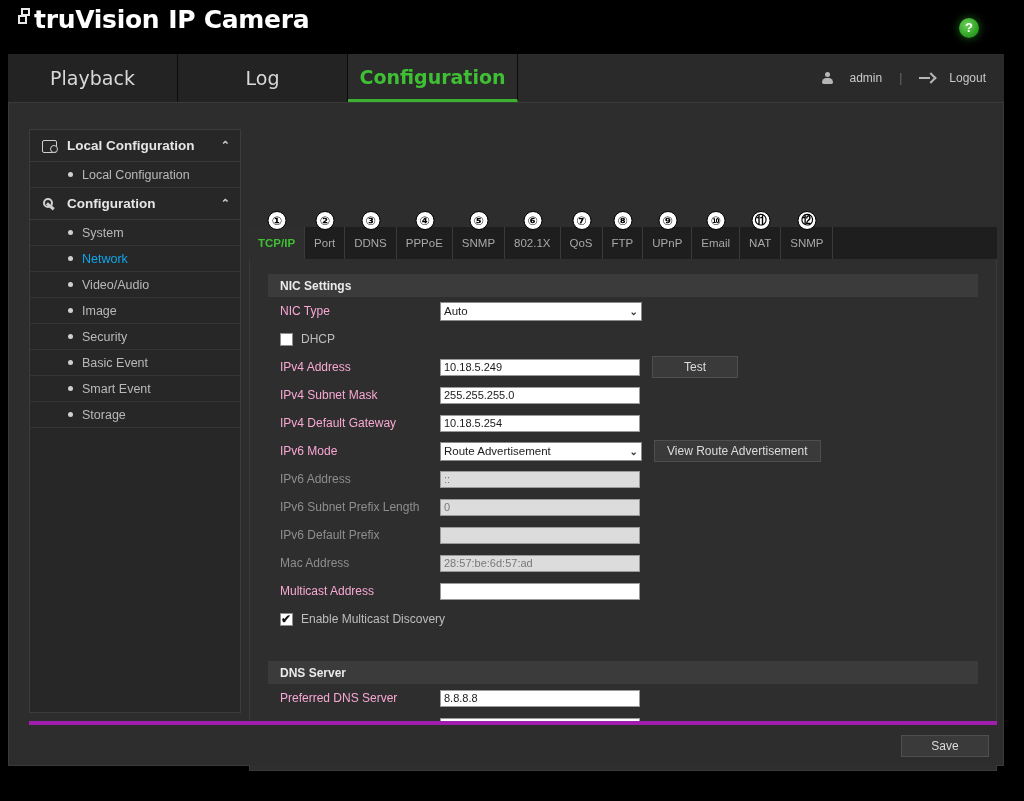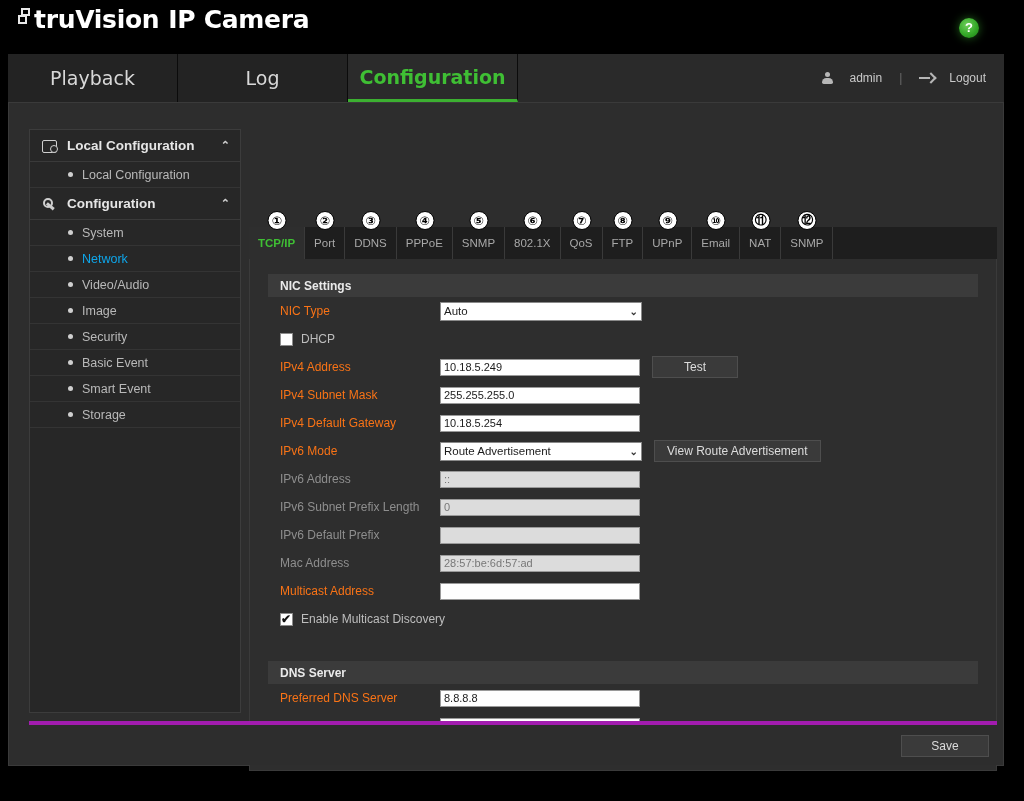--- a/index.html
+++ b/index.html
@@ -209,21 +209,21 @@
     height: 23px; background: #3b3b3b;
     display: flex; align-items: center;
     padding-left: 12px;
     color: #eaeaea; font-size: 12px; font-weight: bold;
   }
   .frow {
     display: flex; align-items: center;
     height: 28px; padding-left: 30px;
   }
   .flabel {
-    width: 160px; color: #f97316; font-size: 12px; flex: none;
+    width: 160px; color: #f9a8d4; font-size: 12px; flex: none;
   }
   .flabel.dim { color: #8e8e8e; }
   .finput {
     width: 200px; height: 17px;
     background: #ffffff; border: 1px solid #9a9a9a;
     color: #1b1b1b; font-size: 11px;
     padding: 0 3px; line-height: 15px;
     font-family: "Liberation Sans", sans-serif;
   }
   .finput.disabled {

